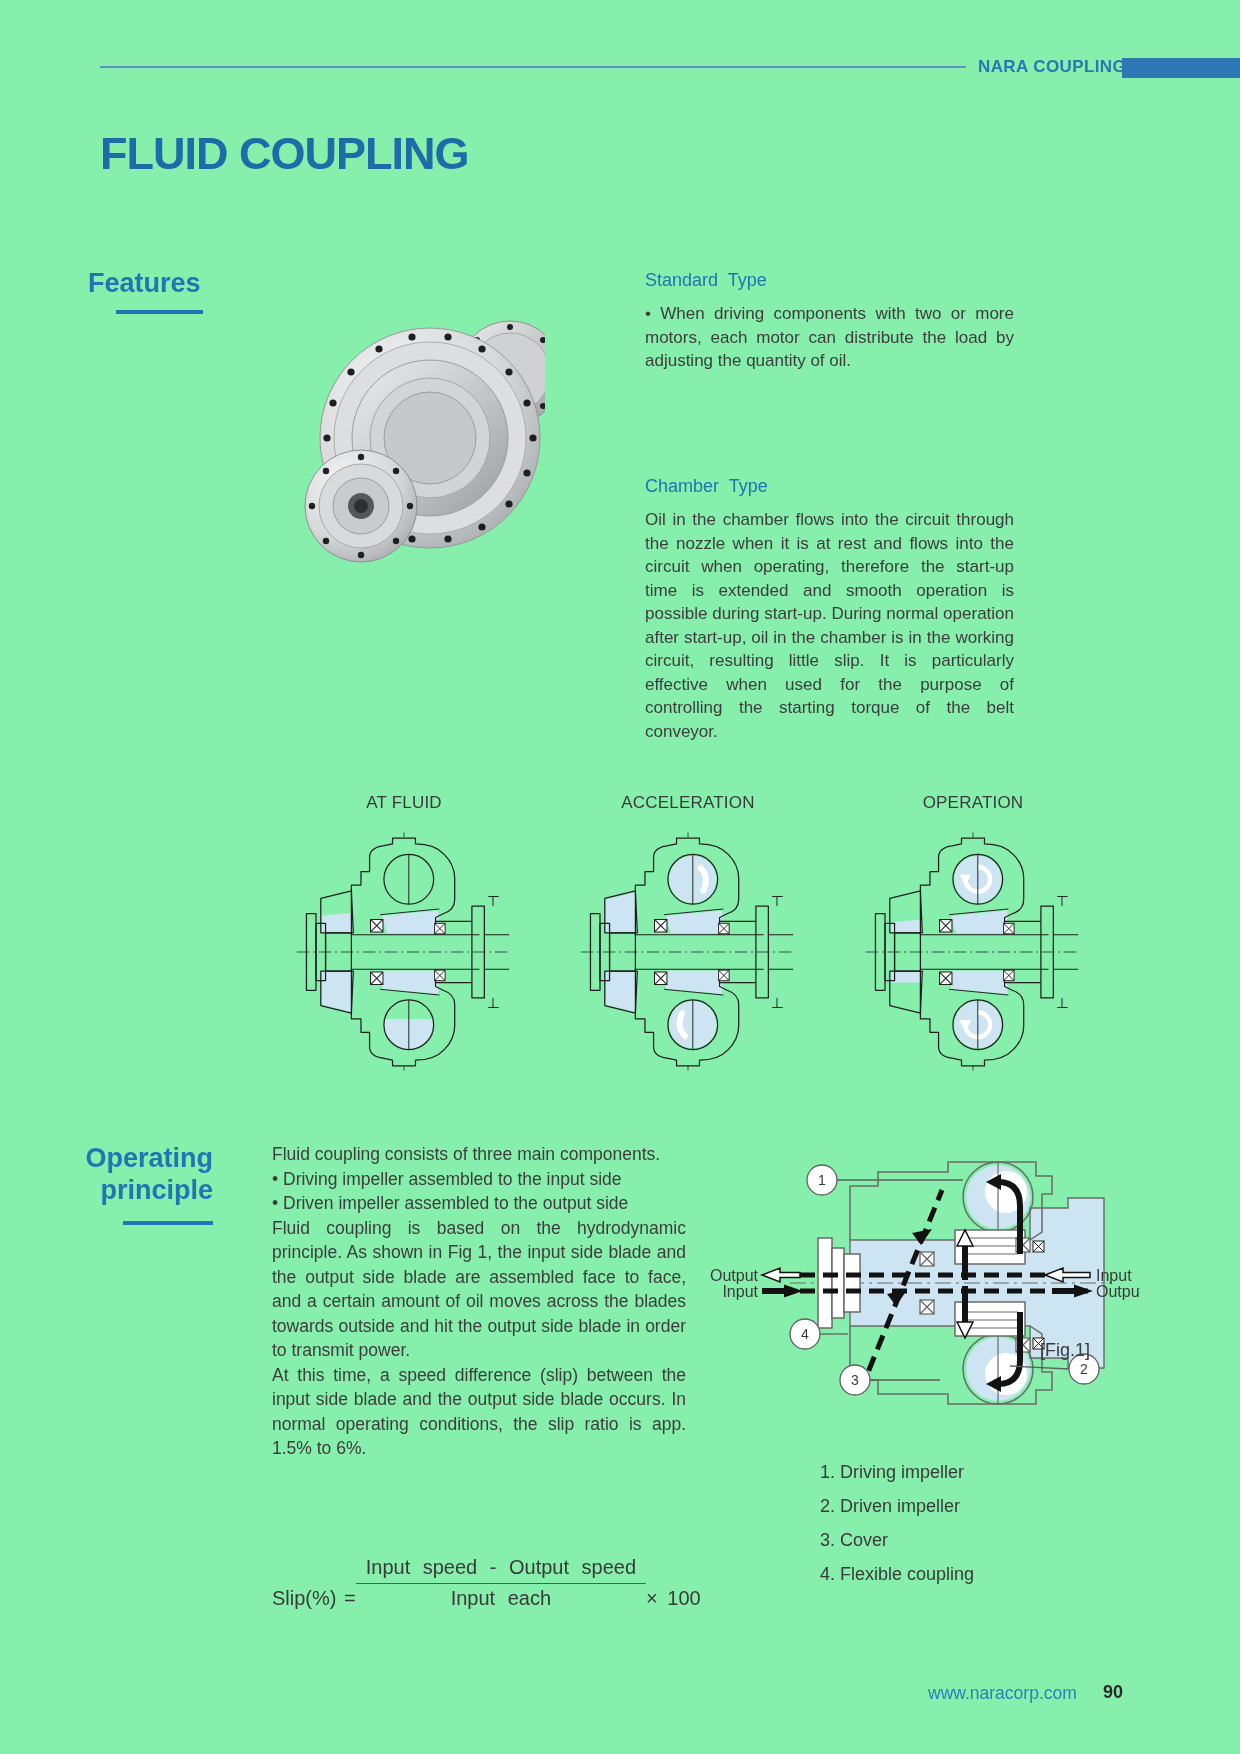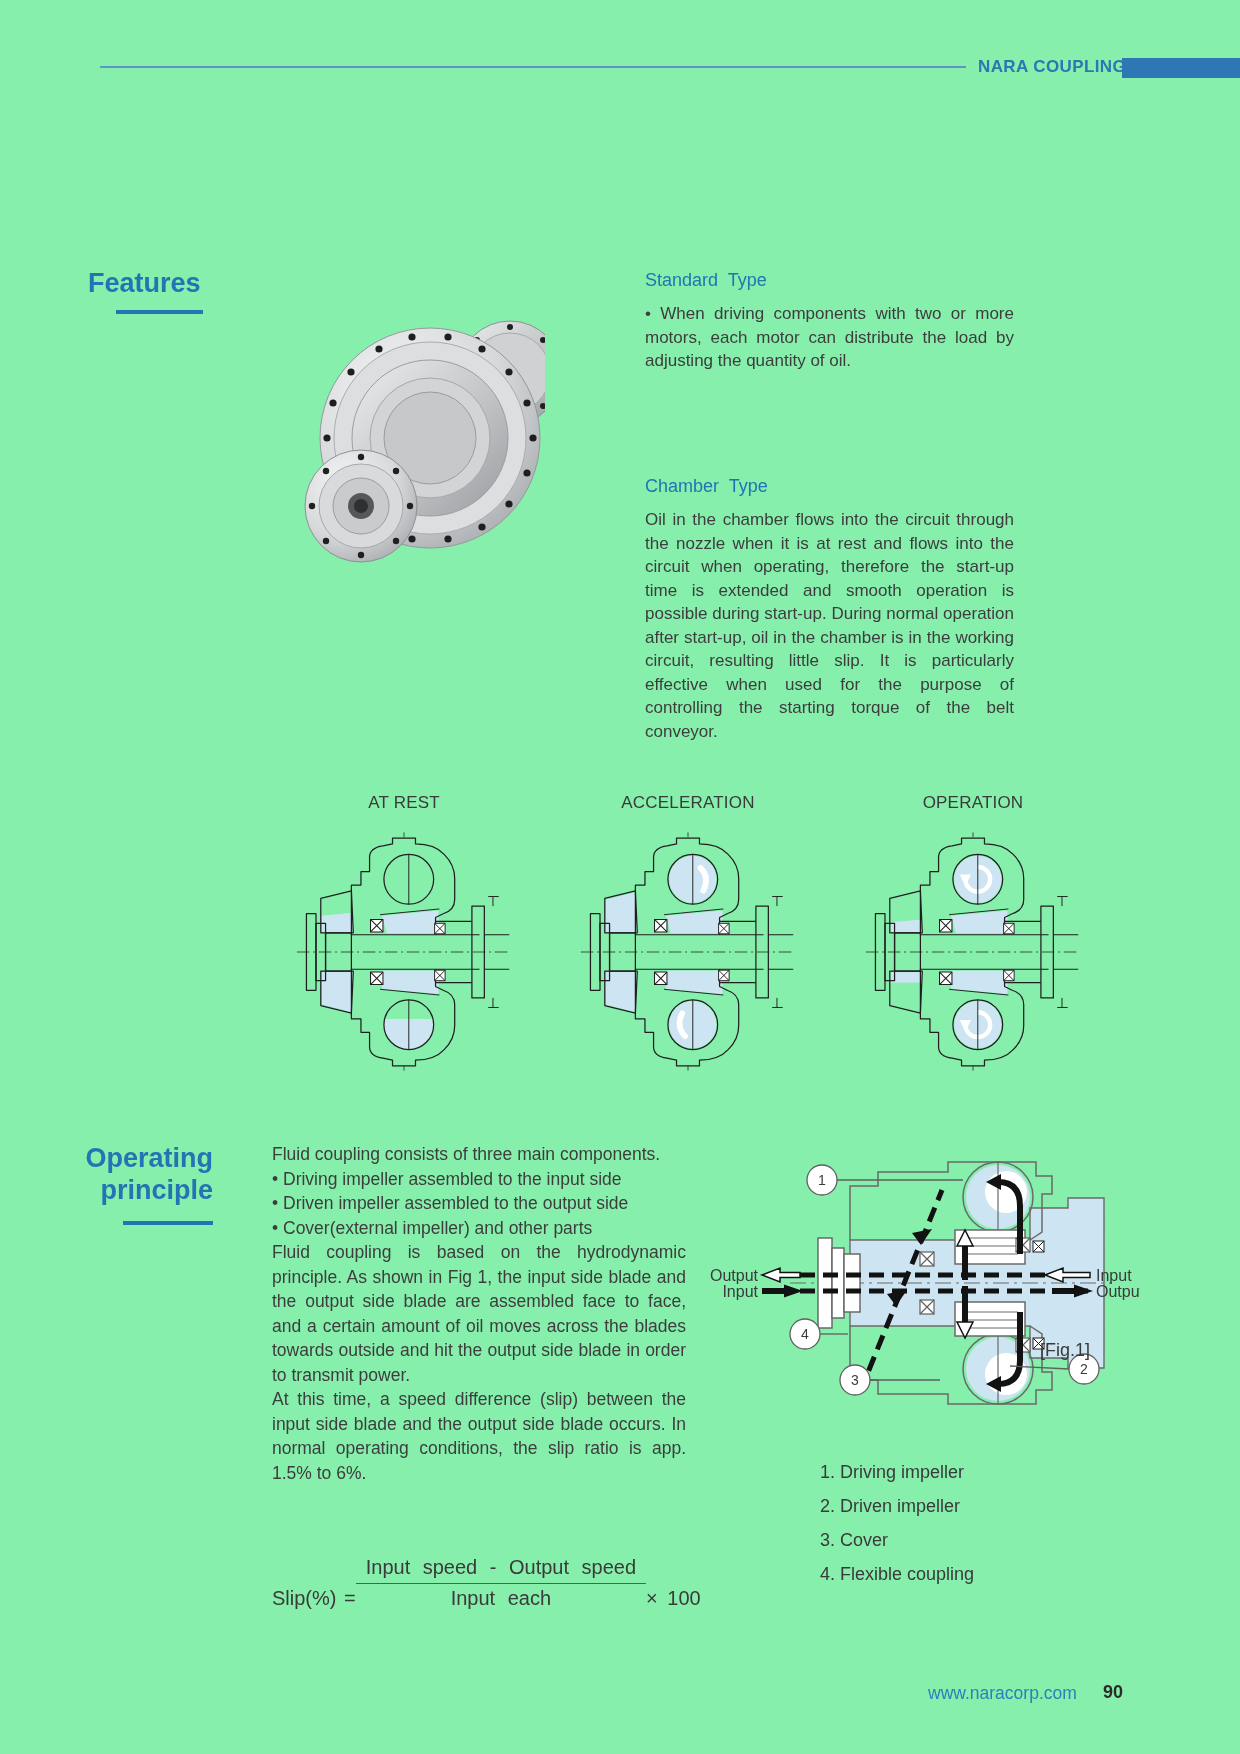--- a/index.html
+++ b/index.html
@@ -45,20 +45,21 @@
 </style>
 </head>
 <body>
 
 <div class="page">
 
   <div class="abs hdr-line"></div>
   <div class="abs hdr-brand">NARA COUPLING</div>
   <div class="abs hdr-box"></div>
 
+  <div class="abs title">FLUID COUPLING</div>
 
   <div class="abs feat-head">Features</div>
   <div class="abs feat-rule"></div>
 
   <svg class="abs" style="left:295px;top:298px;" width="250" height="272" viewBox="0 0 250 272">
     <defs>
       <radialGradient id="met" cx="35%" cy="30%" r="80%">
         <stop offset="0%" stop-color="#f4f5f6"></stop>
           <stop offset="60%" stop-color="#d6d8da"></stop>
           <stop offset="100%" stop-color="#a8abae"></stop>
@@ -168,21 +169,21 @@
     <div class="body-just" style="margin-top:11px;">
       <p style="margin:0;">• When driving components with two or more motors, each motor can distribute the load by adjusting the quantity of oil.</p>
     </div>
   </div>
 
   <div class="abs rcol" style="top:476px;">
     <div class="subhead">Chamber Type</div>
     <div class="body-just" style="margin-top:11px;">Oil in the chamber flows into the circuit through the nozzle when it is at rest and flows into the circuit when operating, therefore the start-up time is extended and smooth operation is possible during start-up. During normal operation after start-up, oil in the chamber is in the working circuit, resulting little slip. It is particularly effective when used for the purpose of controlling the starting torque of the belt conveyor.</div>
   </div>
 
-  <div class="abs state-label" style="left:294px;">AT REST</div>
+  <div class="abs state-label" style="left:294px;">AT FLUID</div>
   <div class="abs state-label" style="left:578px;">ACCELERATION</div>
   <div class="abs state-label" style="left:863px;">OPERATION</div>
 
   <svg class="abs" style="left:294px;top:824px;" width="220" height="256" viewBox="0 0 230 256">
     <g fill="#cde4f3">
       <path d="M29,90 L61,87 L61.3,107 H29 Z"></path>
       <path d="M92,90 L151,84.5 V108.5 H97 Z"></path>
       <path d="M29,149 H61.3 L60,191 L29,183 Z"></path>
       <path d="M92,147.5 H151 V172 L92,166.5 Z"></path>
       <path d="M94.7,198 A26,26 0 1 0 145.3,198 Z"></path>
@@ -229,21 +230,20 @@
   <div class="abs op-head">
     <div>Operating</div>
     <div>principle</div>
   </div>
   <div class="abs op-rule"></div>
 
   <div class="abs op-body body-left">
     <p>Fluid coupling consists of three main components.</p>
     <p>• Driving impeller assembled to the input side</p>
     <p>• Driven impeller assembled to the output side</p>
-    <p>• Cover(external impeller) and other parts</p>
     <p style="text-align:justify;">Fluid coupling is based on the hydrodynamic principle. As shown in Fig 1, the input side blade and the output side blade are assembled face to face, and a certain amount of oil moves across the blades towards outside and hit the output side blade in order to transmit power.</p>
     <p style="text-align:justify;">At this time, a speed difference (slip) between the input side blade and the output side blade occurs. In normal operating conditions, the slip ratio is app. 1.5% to 6%.</p>
   </div>
 
   <svg class="abs" style="left:700px;top:1142px;" width="440" height="306" viewBox="0 0 440 306">
 
     <path d="M150,98 H330 V66 H368 V56 H404 V226 H368 V216 H330 V184 H150 Z" fill="#cde4f3" stroke="#6a6a6a" stroke-width="1.4"></path>
 
     <circle cx="298" cy="55" r="32" fill="#cde4f3"></circle>
     <circle cx="306" cy="50" r="21" fill="#fff"></circle>

